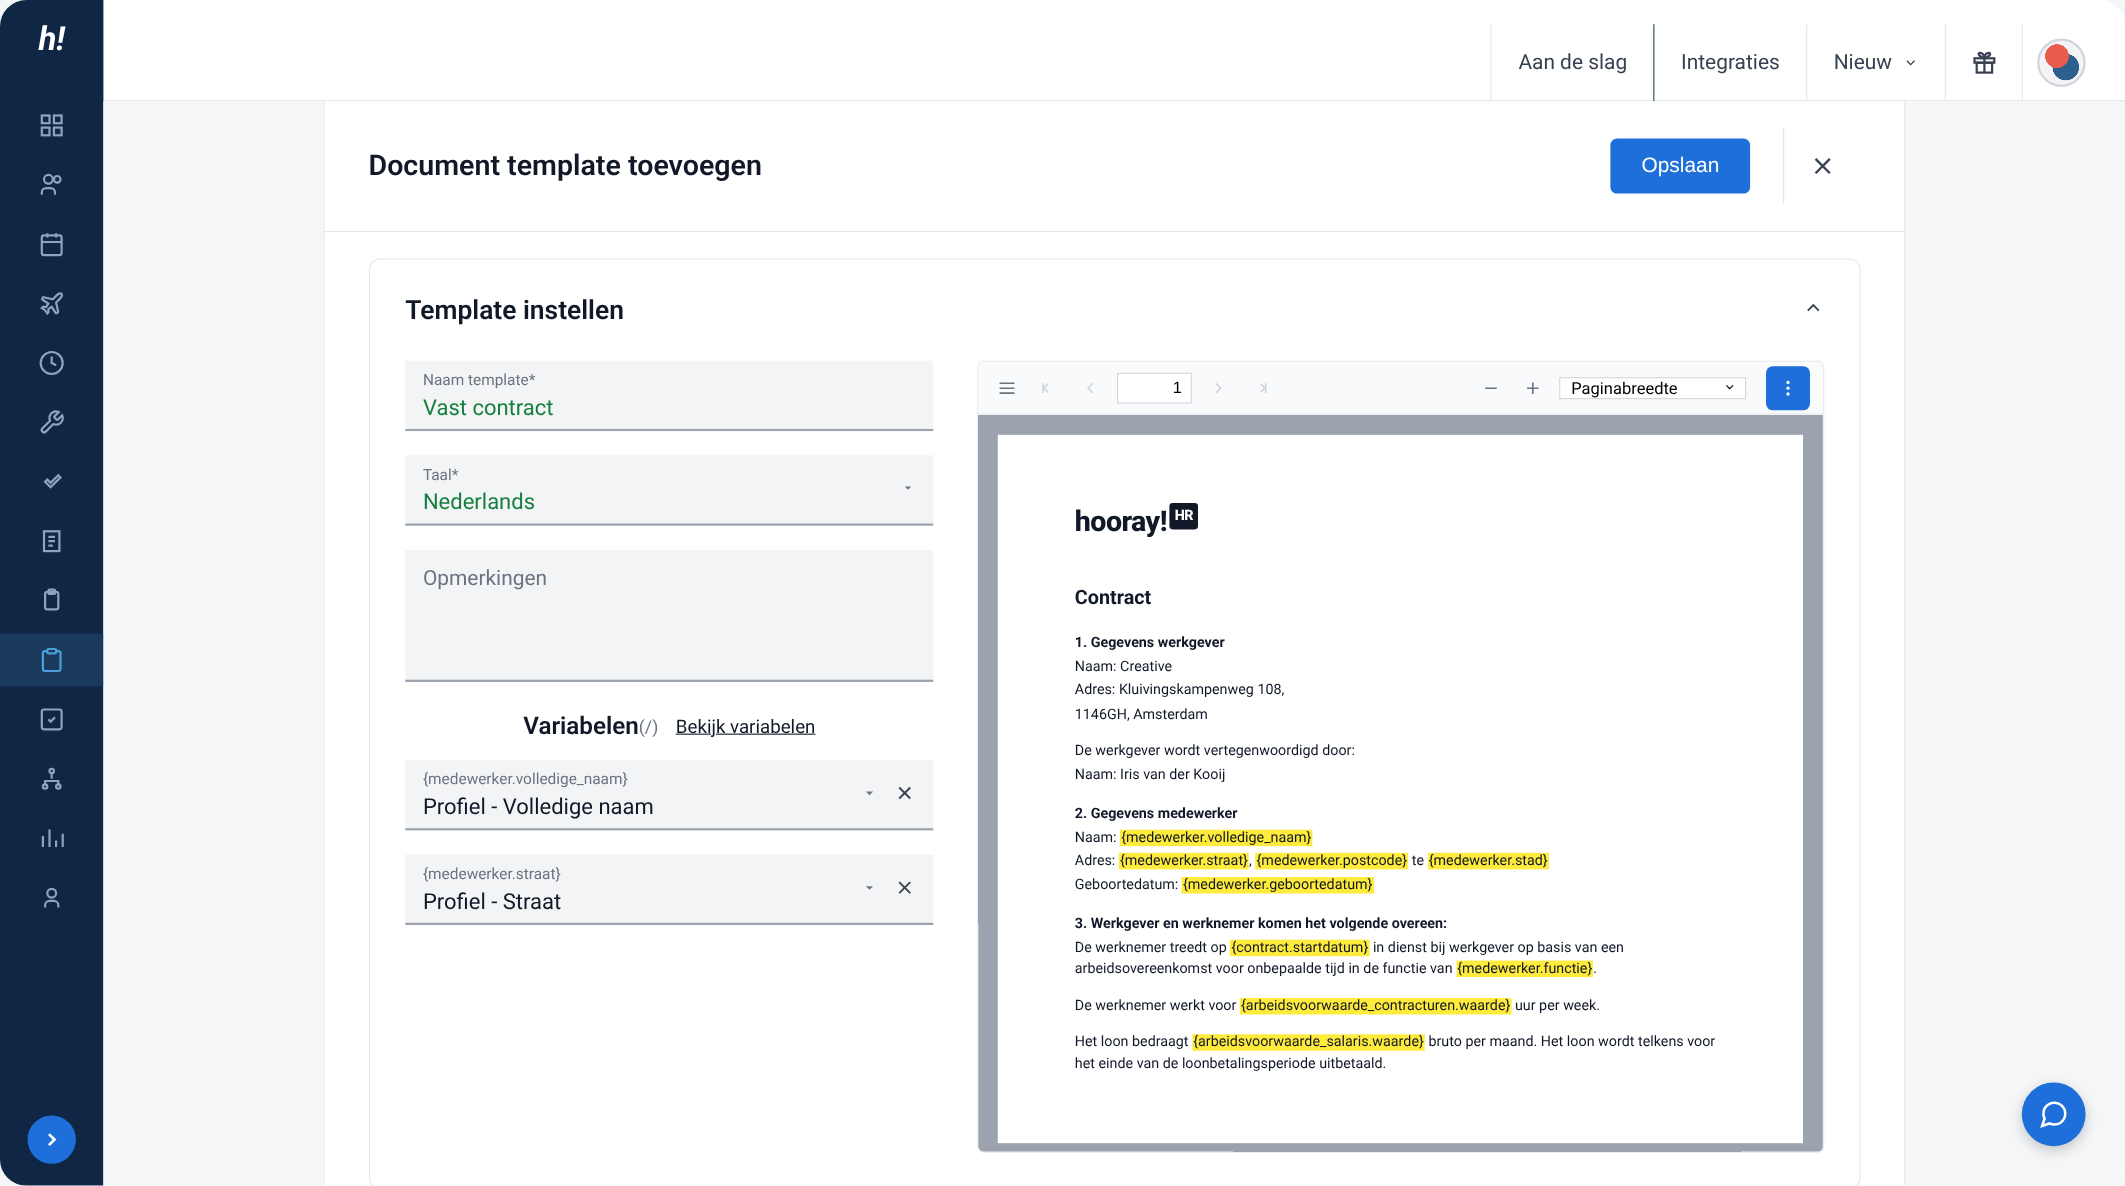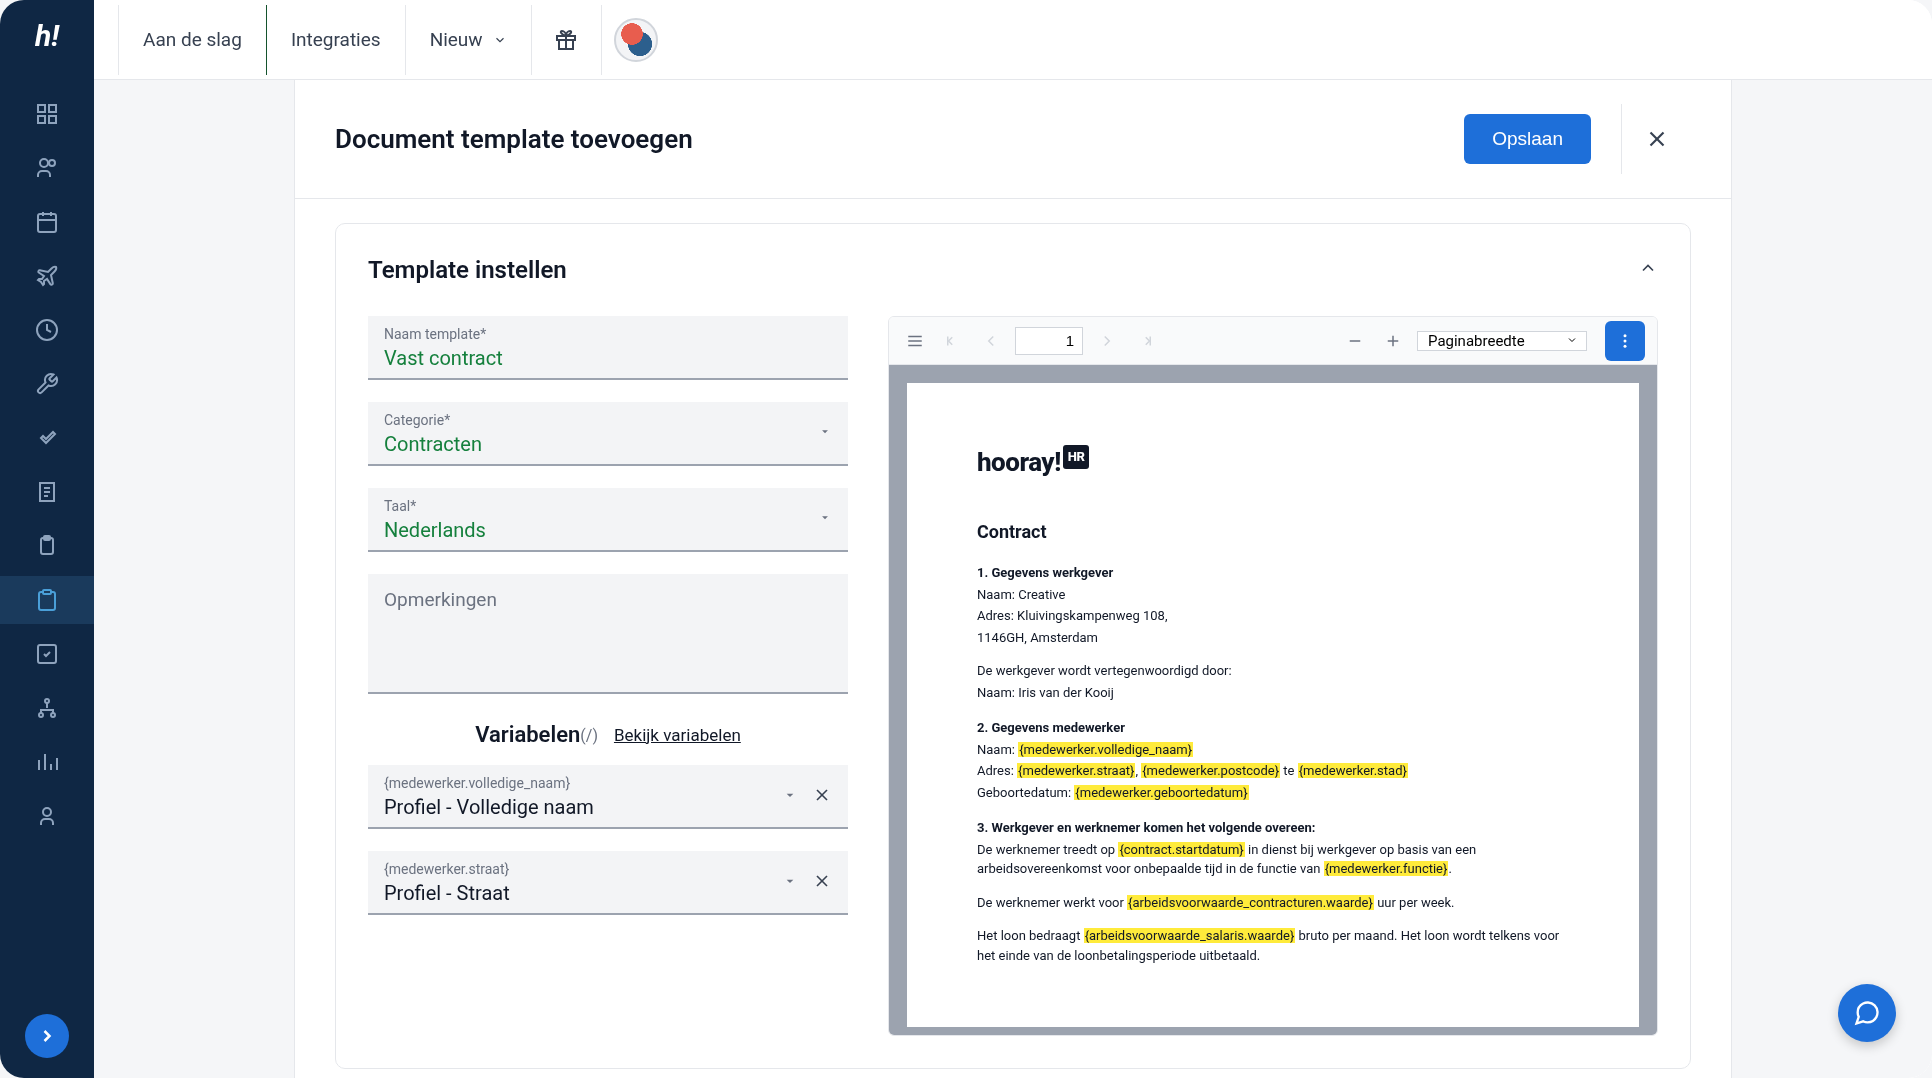--- a/index.html
+++ b/index.html
@@ -78,27 +78,28 @@
 }
 .sidebar-expand svg { width: 20px; height: 20px; color: #fff; }
 
 .main {
   flex: 1;
   display: flex;
   flex-direction: column;
   background: #fff;
 }
 .topbar {
-  height: 80px;
+  height: 70px;
   border-bottom: 1px solid #e5e7eb;
   display: flex;
   align-items: center;
-  justify-content: flex-start;
+  justify-content: flex-end;
   padding: 0 24px;
   gap: 0;
+  margin-top: 22px;
 }
 .topbar-link {
   padding: 0 24px;
   height: 70px;
   display: flex;
   align-items: center;
   color: #374151;
   font-size: 19px;
   cursor: pointer;
   border-left: 1px solid #14532d;
@@ -554,27 +555,20 @@
             </div>
 
             <div class="two-col">
               <div class="form-col">
 
                 <div class="field">
                   <div class="field-label">Naam template*</div>
                   <div class="field-value">Vast contract</div>
                 </div>
 
-                <div class="field select">
-                  <div class="field-label">Categorie*</div>
-                  <div class="field-value">Contracten</div>
-                  <div class="chev"><svg viewBox="0 0 24 24" fill="currentColor">
-                        <polygon points="7 10 12 15 17 10"></polygon>
-                      </svg></div>
-                </div>
 
                 <div class="field select">
                   <div class="field-label">Taal*</div>
                   <div class="field-value">Nederlands</div>
                   <div class="chev"><svg viewBox="0 0 24 24" fill="currentColor">
                         <polygon points="7 10 12 15 17 10"></polygon>
                       </svg></div>
                 </div>
 
                 <div class="field textarea">

